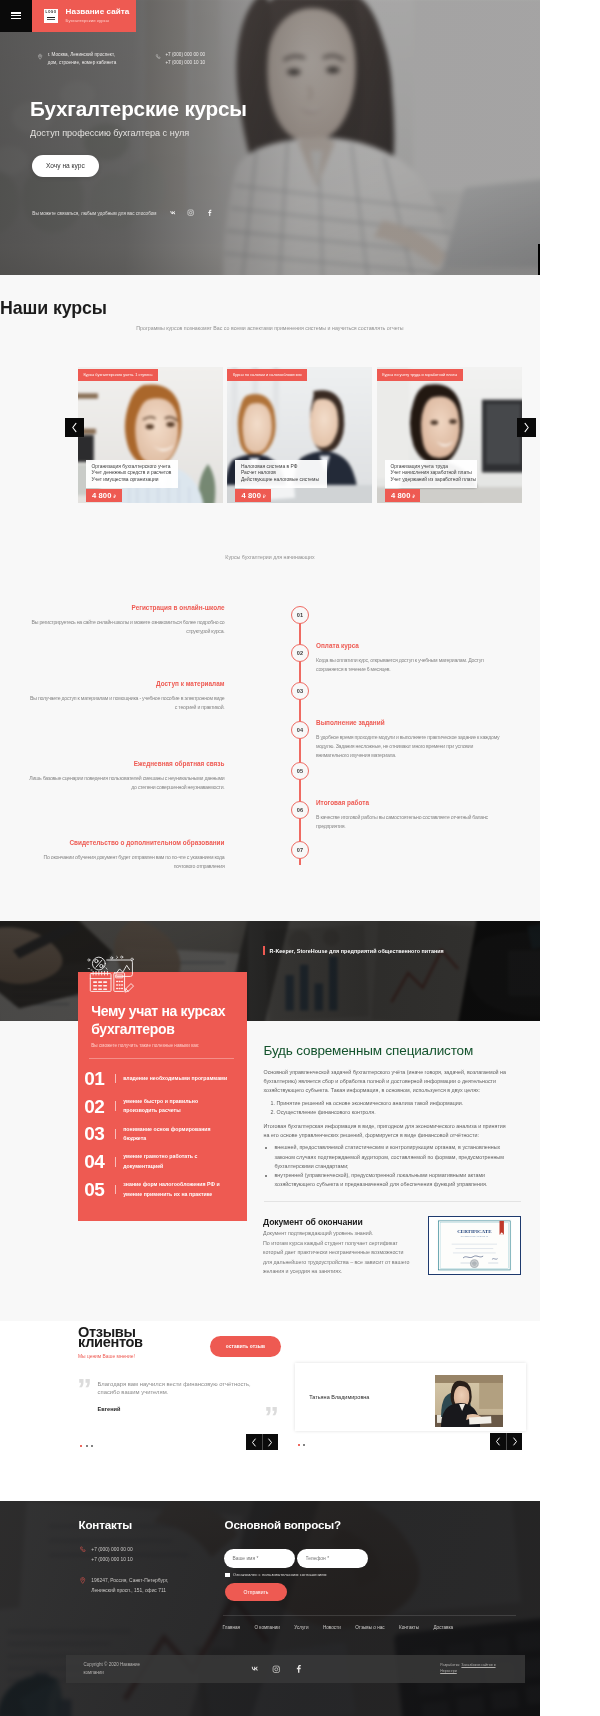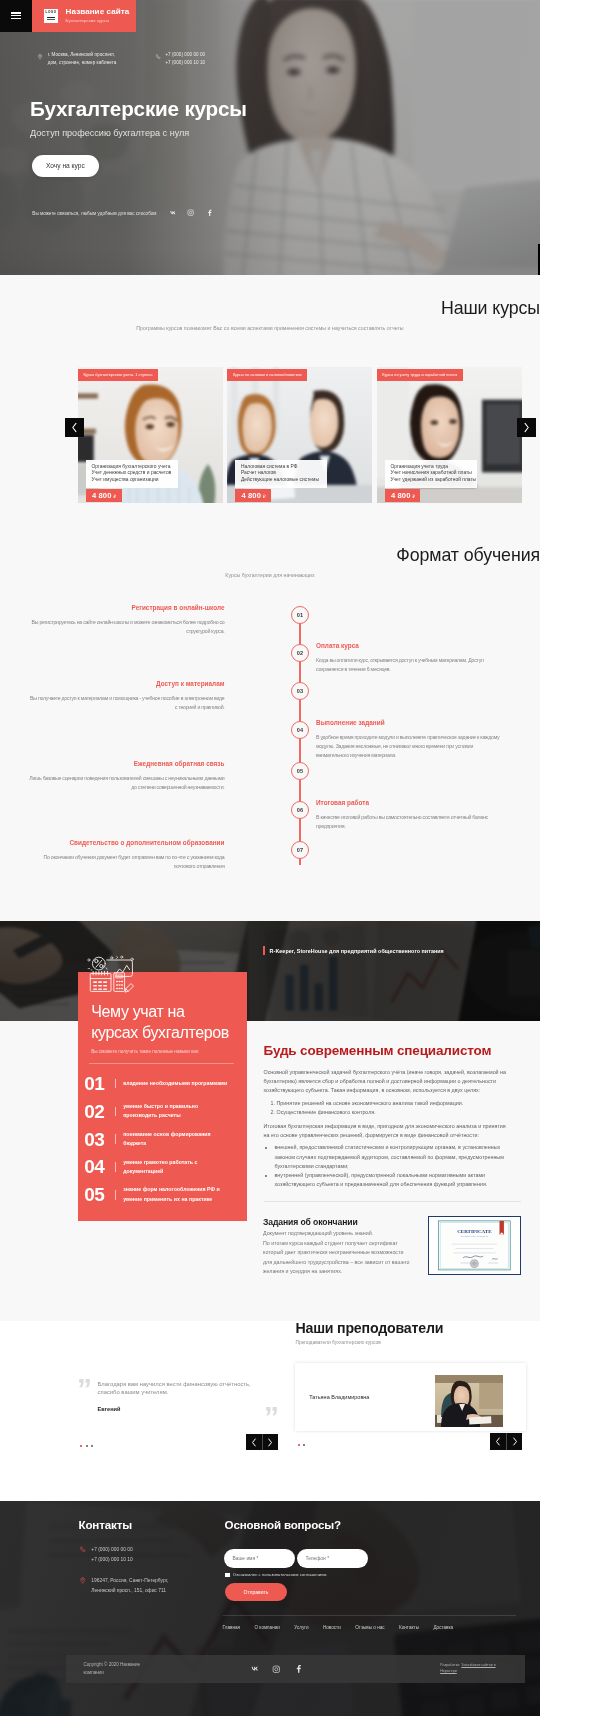--- a/index.html
+++ b/index.html
@@ -44,21 +44,21 @@
 .soc span{width:7.5px;height:7.5px;display:flex;align-items:center;justify-content:center;color:#fff;opacity:.95}
 .slide-dots{position:absolute;left:576.3px;top:126.3px;z-index:6;display:flex;flex-direction:column;gap:1.6px;align-items:center}
 .sd{width:10.9px;height:10.4px;border-radius:50%;display:flex;align-items:center;justify-content:center;font-size:4.3px;font-weight:700;cursor:pointer}
 .sd.on{background:#ee4a42;color:#fff}
 .sd.off{background:#fff;color:#333}
 .hero-arrows{position:absolute;right:0;bottom:0;display:flex;z-index:6}
 .ha{width:31.2px;height:31.2px;background:#000;display:flex;align-items:center;justify-content:center;cursor:pointer}
 .ha+.ha{border-left:1.2px solid #2a2a2a}
 
 .sec-courses{position:relative;background:#f8f8f8;padding-top:25px;height:243px}
-.sec-title{text-align:right;font-size:17.8px;font-weight:400;color:#1c1c1c;letter-spacing:-.1px;line-height:1}
+.sec-title{text-align:left;font-size:17.8px;font-weight:700;color:#1c1c1c;letter-spacing:-.1px;line-height:1}
 .sec-sub{text-align:center;font-size:5.25px;color:#909090;margin-top:7px;letter-spacing:0}
 .cards{position:absolute;left:78px;top:92px;display:flex;gap:4.8px}
 .card{width:144.7px;height:136px;position:relative;background:#e8e6e4;overflow:hidden}
 .card-photo{position:absolute;inset:0;overflow:hidden}
 .cp{position:absolute;inset:0;width:100%;height:100%;display:block;filter:blur(1.4px) saturate(.85);transform:scale(1.04)}
 .card-tag{position:absolute;left:0;top:2px;height:11.7px;background:#ee5a52;color:#fff;font-size:3.8px;display:flex;align-items:center;padding:0 5.4px;white-space:nowrap;z-index:3;letter-spacing:.02px}
 .card-desc{position:absolute;left:8px;top:92.5px;width:92px;background:rgba(255,255,255,.95);padding:4.2px 3px 4px 5.5px;z-index:3}
 .card-desc div{font-size:4.9px;color:#3c3c3c;line-height:1.36;white-space:nowrap}
 .card-price{position:absolute;left:8px;top:122px;height:13px;width:35.5px;background:#ee5a52;color:#fff;display:flex;align-items:center;gap:2px;padding:0 0 0 6px;z-index:4}
 .card-price .pv{font-size:7.6px;font-weight:700;letter-spacing:.1px}
@@ -80,30 +80,30 @@
 .sec-skills{position:relative;background:#f8f8f8;height:400px}
 .dark-band{position:absolute;left:0;top:0;width:600px;height:100px;overflow:hidden;background:#2b2b2b}
 .dark-photo{position:absolute;inset:0}
 .dark-photo svg{position:absolute;inset:0;width:600px;height:100px;display:block;filter:blur(1.6px) saturate(.65) brightness(.42);transform:scale(1.04)}
 .dark-photo:after{content:"";position:absolute;inset:0;background:linear-gradient(92deg,rgba(20,19,18,.35) 0%,rgba(20,19,18,.28) 38%,rgba(14,13,12,.45) 46%,rgba(12,11,10,.55) 60%,rgba(12,11,10,.45) 100%)}
 .rk-badge{position:absolute;left:263px;top:25px;display:flex;align-items:center;gap:5px;z-index:4}
 .rk-badge .bar{width:1.6px;height:9px;background:#ee5a52}
 .rk-badge .t{font-size:5.4px;font-weight:700;color:#fff;letter-spacing:.05px}
 .red-panel{position:absolute;left:78px;top:51px;width:169px;height:249px;background:#ee5a52;z-index:5;padding:30px 15px 0 13.2px;overflow:hidden}
 .skill-icon{position:absolute;left:86px;top:33.5px;width:50px;height:40px;z-index:6;opacity:.9}
-.rp-title{font-size:16px;font-weight:400;color:#fff;line-height:1.3;letter-spacing:-.35px}
+.rp-title{font-size:14px;font-weight:700;color:#fff;line-height:1.3;letter-spacing:-.35px}
 .rp-sub{font-size:4.6px;color:#ffcfca;margin-top:5px;letter-spacing:.02px}
 .rp-hr{height:1px;background:rgba(255,255,255,.32);margin:9.5px -2px 0 -2px}
 .rp-list{margin-top:10px;margin-left:-7px;display:flex;flex-direction:column;gap:8.8px}
 .rp-item{display:flex;align-items:center;gap:0}
 .rp-num{font-size:19px;font-weight:700;color:#fff;letter-spacing:-.6px;width:31px;flex:none;line-height:1;overflow:hidden;white-space:nowrap}
 .rp-sep{width:1px;height:9.5px;background:rgba(255,255,255,.6);margin:0 7px 0 0;flex:none}
 .rp-text{font-size:5.2px;font-weight:700;color:#fff;line-height:1.82;letter-spacing:.04px}
 .modern{position:absolute;left:263.5px;top:122px;width:246px;z-index:4}
-.m-title{font-size:13.5px;font-weight:700;color:#b91c1c;letter-spacing:-.15px}
+.m-title{font-size:13.5px;font-weight:400;color:#14532d;letter-spacing:-.15px}
 .m-p{font-size:5.35px;color:#5f5f5f;line-height:1.72;margin-top:10px;text-align:left}
 .m-p+.m-p,.m-ol+.m-p{margin-top:5px}
 .m-ol{margin:3px 0 0 13px;padding:0}
 .m-ol li,.m-ul li{font-size:5.35px;color:#5f5f5f;line-height:1.72;margin-bottom:0px}
 .m-ul{margin:3px 0 0 11px;padding:0;list-style:disc}
 .doc-hr{position:absolute;left:264px;top:280.4px;width:257px;height:1px;background:#e3e3e3;z-index:4}
 .doc{position:absolute;left:263px;top:296.9px;width:258px;z-index:4;display:flex;gap:12px}
 .doc-l{width:152px}
 .doc-title{font-size:8.6px;font-weight:700;color:#1c1c1c;letter-spacing:-.1px;line-height:1}
 .doc-text{font-size:5.3px;color:#767676;line-height:1.78;margin-top:3px;white-space:pre;font-stretch:normal}
@@ -469,21 +469,20 @@
         </svg>
   </div>
   <div class="carr r">
     <svg width="7" height="11" viewBox="0 0 12 18" fill="none" stroke="#fff" stroke-width="1.8" stroke-linecap="round" stroke-linejoin="round">
           <path d="M3.5 2 9 9l-5.5 7"></path>
         </svg>
   </div>
 </section>
 
 <section class="sec-format">
-  <h2 class="sec-title">Формат обучения</h2>
   <div class="sec-sub">Курсы бухгалтерии для начинающих</div>
   <div class="timeline"></div>
   <div id="steps">
         <div class="snum" style="top: 87.9px;">01</div>
         <div class="sbox left" style="top: 87px;">
           <div class="stitle">Регистрация в онлайн-школе</div>
           <div class="stext">Вы регистрируетесь на сайте онлайн-школы и можете ознакомиться более подробно со структурой курса.</div>
         </div>
         <div class="snum" style="top: 125.9px;">02</div>
         <div class="sbox right" style="top: 125px;">
@@ -654,21 +653,21 @@
     <p class="m-p">Итоговая бухгалтерская информация в виде, пригодном для экономического анализа и принятия на его основе управленческих решений, формируется в виде финансовой отчётности:</p>
     <ul class="m-ul">
       <li>внешней, предоставляемой статистическим и контролирующим органам, в установленных законом случаях подтверждаемой аудитором, составляемой по формам, предусмотренным бухгалтерскими стандартами;</li>
       <li>внутренней (управленческой), предусмотренной локальными нормативными актами хозяйствующего субъекта и предназначенной для обеспечения функций управления.</li>
     </ul>
   </div>
 
   <div class="doc-hr"></div>
   <div class="doc">
     <div class="doc-l">
-      <div class="doc-title">Задания об окончании</div>
+      <div class="doc-title">Документ об окончании</div>
       <div class="doc-text">Документ подтверждающий уровень знаний.
 По итогам курса каждый студент получает сертификат
 который дает практически неограниченные возможности
 для дальнейшего трудоустройства – все зависит от вашего
 желания и усердия на занятиях.</div>
     </div>
     <div class="cert">
       <svg viewBox="0 0 120 84" width="100%" height="100%">
         <rect x="0" y="0" width="120" height="84" fill="#fdfdfb"></rect>
         <rect x="3" y="3" width="114" height="78" fill="none" stroke="#1f7a8c" stroke-width="1"></rect>
@@ -686,20 +685,25 @@
         <circle cx="60" cy="71" r="7" fill="#9aa0a6" opacity="0.75"></circle>
         <circle cx="60" cy="71" r="4.6" fill="none" stroke="#f1f1f1" stroke-width="0.7"></circle>
         <rect x="100" y="3" width="7" height="22" fill="#c0392b"></rect>
         <path d="M100 25l3.5-4 3.5 4z" fill="#fdfdfb"></path>
       </svg>
     </div>
   </div>
 </section>
 
 <section class="sec-rev">
+  <div class="rev">
+    <h2 class="rev-title">Отзывы клиентов</h2>
+    <div class="rev-note">Мы ценим Ваше мнение!</div>
+    <div class="rev-btn">оставить отзыв</div>
+  </div>
   <div class="rev-body">
     <div class="qi q1">”</div>
     <div class="rev-text">Благодаря вам научился вести финансовую отчётность, спасибо вашим учителям.</div>
     <div class="rev-author">Евгений</div>
     <div class="qi q2">”</div>
   </div>
   <div class="dots" style="left:80.3px;top:123.9px">
         <i></i>
         <i class="off"></i>
         <i class="off"></i>
@@ -710,24 +714,20 @@
             <path d="M8.5 2 3 9l5.5 7"></path>
           </svg>
         </div>
     <div class="a">
           <svg width="6" height="9" viewBox="0 0 12 18" fill="none" stroke="#fff" stroke-width="2" stroke-linecap="round" stroke-linejoin="round">
             <path d="M3.5 2 9 9l-5.5 7"></path>
           </svg>
         </div>
   </div>
 
-  <div class="teach">
-    <h2 class="t-title">Наши преподователи</h2>
-    <div class="t-sub">Преподаватели бухгалтерских курсов</div>
-  </div>
   <div class="t-card">
     <div class="t-name">Татьяна Владимировна</div>
     <div class="t-photo">
       <svg viewBox="0 0 68 53" preserveAspectRatio="none">
         <defs>
               <linearGradient id="twall" x1="0" y1="0" x2="0" y2="1">
                 <stop offset="0" stop-color="#d8c9a8"></stop>
                 <stop offset="1" stop-color="#c0ab86"></stop>
               </linearGradient>
         <radialGradient id="tface" cx="50%" cy="42%" r="60%">

